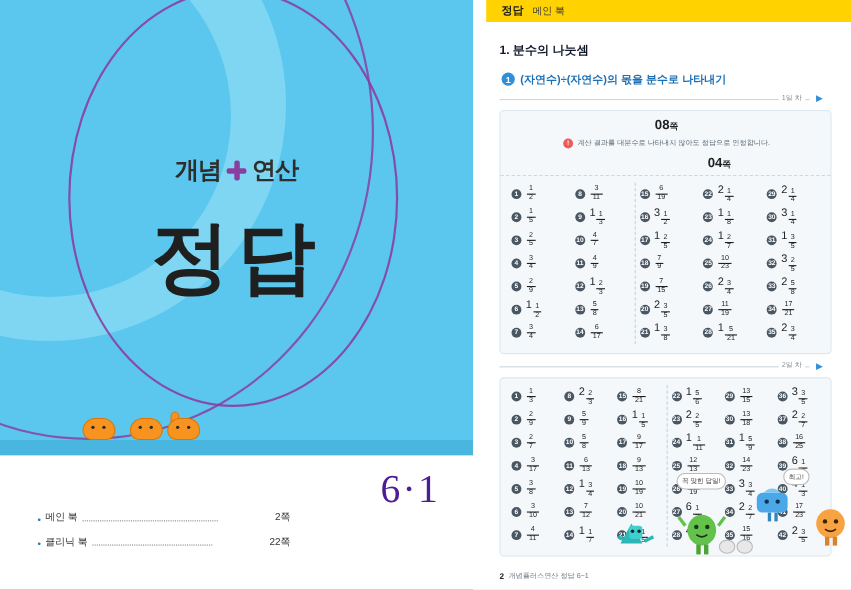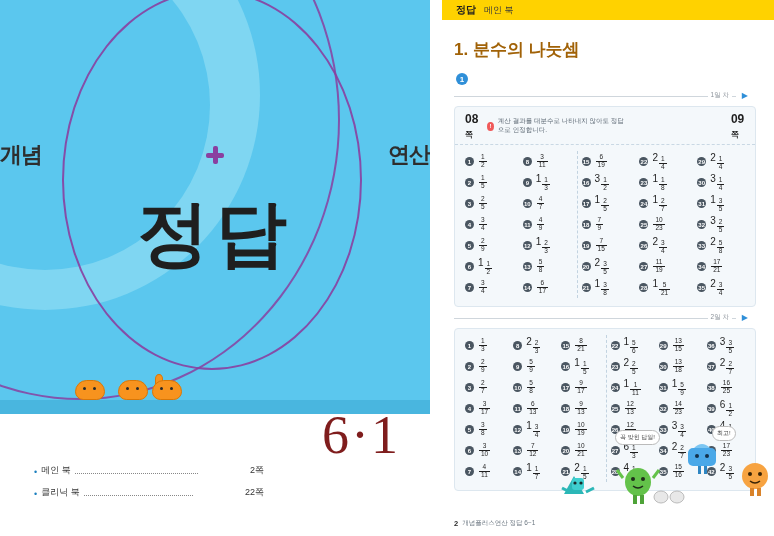--- a/index.html
+++ b/index.html
@@ -62,21 +62,21 @@
     background: #ffffff;
   }
   .cover-title-block {
     position:absolute;
     left: 0; top: 140px; width: 430px;
     text-align:center;
   }
   .logo-line {
     font-size: 22px; font-weight: bold; color: #2e2e2e;
     letter-spacing: -1px;
-    display:flex; align-items:center; justify-content:space-between; gap:4px;
+    display:flex; align-items:center; justify-content:center; gap:4px;
   }
   .logo-plus {
     display:inline-block; width:20px; height:20px; position:relative;
   }
   .logo-plus:before, .logo-plus:after {
     content:""; position:absolute; background:#8a3fa0; border-radius:2px;
   }
   .logo-plus:before { left:8px; top:1px; width:5px; height:18px; }
   .logo-plus:after  { left:1px; top:8px; width:18px; height:5px; }
   .cover-main-title {
@@ -86,21 +86,21 @@
     font-family: "Liberation Serif", serif;
   }
   .cover-subject {
     position:absolute; right: 30px; bottom: 74px;
     text-align:right;
   }
   .cover-subject-label {
     font-size: 20px; font-weight: bold; color:#1b7fbe; letter-spacing:-1px;
   }
   .cover-grade {
-    font-size: 54px; color: #7f1d1d; letter-spacing: 2px; line-height: 1;
+    font-size: 36px; color: #4c1d95; letter-spacing: 2px; line-height: 1;
     margin-top: 2px;
     font-family: "Liberation Serif", serif;
   }
   .cover-toc {
     position:absolute; left: 34px; bottom: 28px; width: 230px;
     font-size: 9px; color:#333;
   }
   .toc-row { display:flex; align-items:flex-end; margin-bottom: 9px; }
   .toc-bullet { color:#1b7fbe; margin-right:4px; }
   .toc-label { white-space:nowrap; }
@@ -133,21 +133,21 @@
     height: 20px;
     background: #ffd200;
     display:flex; align-items:center;
     padding-left: 14px;
     gap: 8px;
   }
   .ans-topbar .t1 { font-size: 10px; font-weight:bold; color:#1f1f1f; }
   .ans-topbar .t2 { font-size: 9px; color:#3a3a3a; }
   .ans-h1 {
     margin: 18px 0 0 24px;
-    font-size: 17px; font-weight:bold; color:#a16207;
+    font-size: 11px; font-weight:bold; color:#0f172a;
   }
   .ans-sub {
     margin: 12px 0 0 26px;
     display:flex; align-items:center; gap:5px;
     font-size: 10px; font-weight:bold; color:#1b6fb5;
   }
   .circ-num {
     width:12px; height:12px; border-radius:50%;
     background:#2f8fd8; color:#fff; font-size:8px;
     display:flex; align-items:center; justify-content:center; font-weight:bold;
@@ -164,20 +164,21 @@
     margin: 5px 18px 0 24px;
     background: #f4f8fb;
     border: 1px solid #dde7ef;
     border-radius: 4px;
     padding: 0 0 8px 0;
   }
   .panel-head {
     display:flex; align-items:center; gap: 6px;
     padding: 5px 8px 4px 10px;
     border-bottom: 1px dashed #c9d8e4;
+    flex-direction: column;
   }
   .pg {
     font-size: 12px; font-weight:bold; color:#1f1f1f;
   }
   .pg .unit { font-size: 8px; font-weight:bold; }
   .panel-head .hint {
     display:flex; align-items:center; gap:4px;
     font-size: 6.5px; color:#5a6672;
   }
   .hint-dot {
@@ -297,39 +298,40 @@
 
     <div class="ans-topbar">
       <span class="t1">정답</span>
       <span class="t2">메인 북</span>
     </div>
 
     <div class="ans-h1">1. 분수의 나눗셈</div>
 
     <div class="ans-sub">
       <span class="circ-num">1</span>
+      <span>(자연수)÷(자연수)의 몫을 분수로 나타내기</span>
     </div>
 
     <div class="daytag">
       <span class="line"></span>
       <span class="lbl">1일 차</span>
       <span class="arrow">▶</span>
     </div>
 
     <div class="panel">
       <div class="panel-head">
         <span class="pg">
           <span>08</span><span class="unit">쪽</span>
         </span>
         <span class="hint">
           <span class="hint-dot">!</span>
           <span>계산 결과를 대분수로 나타내지 않아도 정답으로 인정합니다.</span>
         </span>
         <span class="pg pg2">
-          <span>09</span><span class="unit">쪽</span>
+          <span>04</span><span class="unit">쪽</span>
         </span>
       </div>
       <div class="cols">
 
         <div class="col">
           <div class="ans">
               <span class="num">1</span>
               <span class="val">
                 <span class="whole"></span>
                 <span class="frac">

